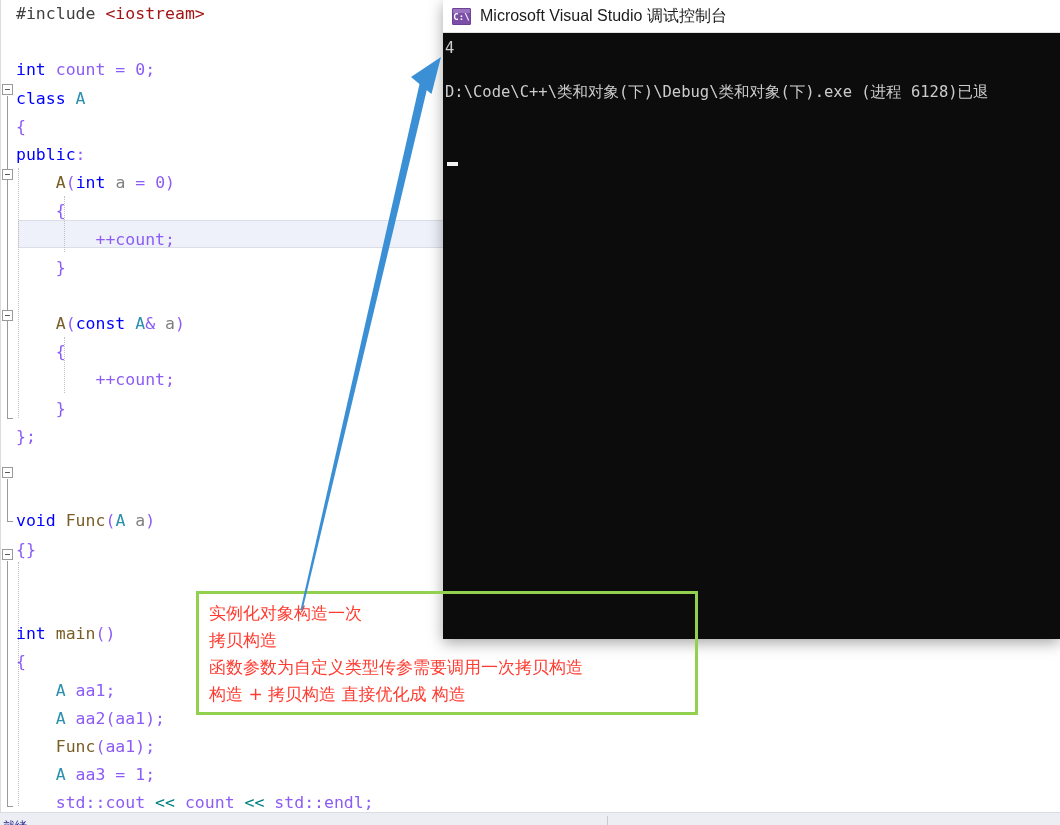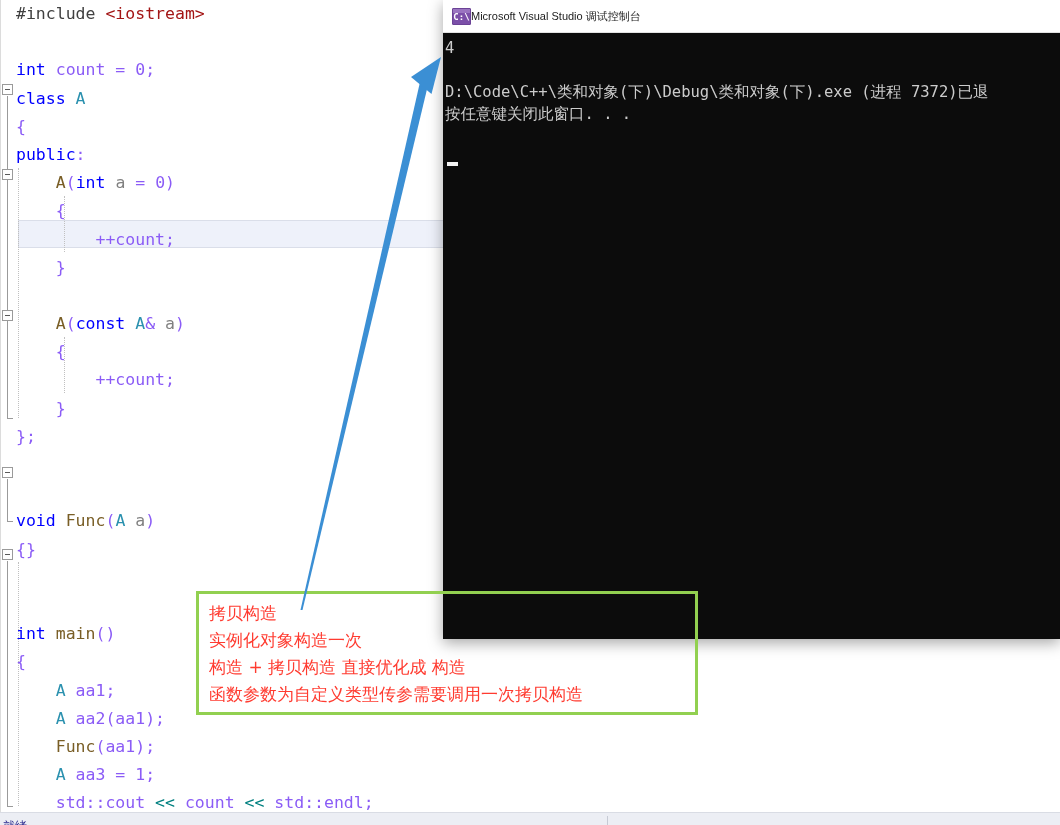--- a/index.html
+++ b/index.html
@@ -140,22 +140,23 @@
   #console-icon-text {
     position: relative;
     color: #ffffff;
     font-family: "DejaVu Sans Mono", monospace;
     font-size: 9px;
     font-weight: bold;
     line-height: 1;
     margin-top: 3px;
   }
   #console-title-text {
+    margin-left: 9px;
     font-family: "Liberation Sans", sans-serif;
-    font-size: 11px;
+    font-size: 16px;
     color: #1b1b1b;
   }
   #console-body {
     position: relative;
     height: 606px;
     background: #0c0c0c;
     overflow: hidden;
     padding: 4px 0 0 2px;
   }
   .con-ln {
@@ -269,31 +270,30 @@
   <div id="console-win">
     <div id="console-title">
       <div id="console-icon">
         <span id="console-icon-text">C:\</span>
       </div>
       <div id="console-title-text">Microsoft Visual Studio 调试控制台</div>
     </div>
     <div id="console-body">
       <div class="con-ln">4</div>
       <div class="con-blank"></div>
-      <div class="con-ln">D:\Code\C++\类和对象(下)\Debug\类和对象(下).exe (进程 7372)已退</div>
-      <div class="con-ln">按任意键关闭此窗口. . .</div>
+      <div class="con-ln">D:\Code\C++\类和对象(下)\Debug\类和对象(下).exe (进程 6128)已退</div>
       <div id="con-cursor"></div>
     </div>
   </div>
 
   <div id="note-box">
+    <div class="note-ln">实例化对象构造一次</div>
     <div class="note-ln">拷贝构造</div>
-    <div class="note-ln">实例化对象构造一次</div>
+    <div class="note-ln">函数参数为自定义类型传参需要调用一次拷贝构造</div>
     <div class="note-ln">构造 + 拷贝构造 直接优化成 构造</div>
-    <div class="note-ln">函数参数为自定义类型传参需要调用一次拷贝构造</div>
   </div>
 
   <svg id="arrow-svg" viewBox="0 0 1060 825">
     <defs>
       <linearGradient id="arrowTaper" x1="0" y1="1" x2="0.25" y2="0">
         <stop offset="0" stop-color="#3b8fd4" stop-opacity="1"></stop>
         <stop offset="1" stop-color="#3b8fd4" stop-opacity="1"></stop>
       </linearGradient>
     </defs>
 

